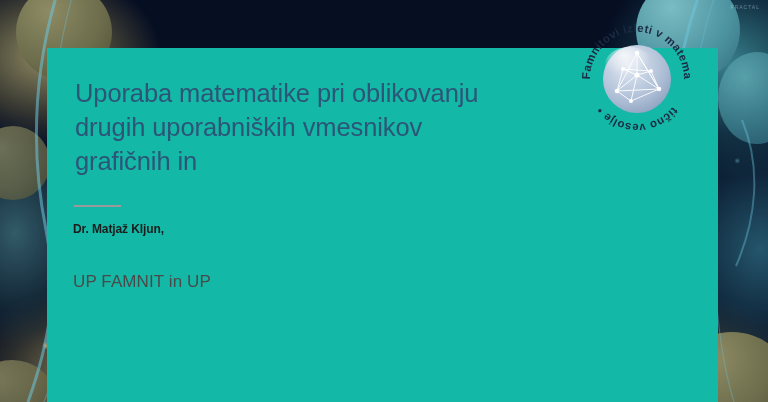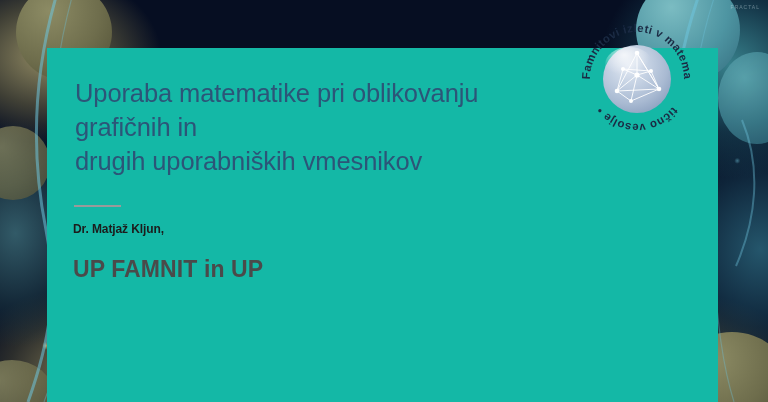--- a/index.html
+++ b/index.html
@@ -93,24 +93,24 @@
     left:26px; top:174px;
     color:#1c1c1c;
     font-size:12px;
     font-weight:700;
     letter-spacing:-0.1px;
     white-space:nowrap;
   }
 
   .affiliation {
     position:absolute;
-    left:26px; top:208px;
+    left:26px; top:224px;
     color:#4a4a4a;
-    font-size:23px;
-    font-weight:700;
+    font-size:17px;
+    font-weight:400;
     letter-spacing:0.1px;
     white-space:nowrap;
   }
 
   
   .badge {
     position:absolute;
     left:571px; top:13px;
     width:132px; height:132px;
   }
@@ -163,22 +163,22 @@
     </svg>
   </div>
 
   <div class="watermark">fractal</div>
 
   <div class="card">
     <div class="card-inner">
 
       <div class="title">
         <span class="title-line">Uporaba matematike pri oblikovanju</span>
+        <span class="title-line">drugih uporabniških vmesnikov</span>
         <span class="title-line">grafičnih in</span>
-        <span class="title-line">drugih uporabniških vmesnikov</span>
       </div>
 
       <div class="rule"></div>
 
       <div class="author">Dr. Matjaž Kljun,</div>
 
       <div class="affiliation">UP FAMNIT in UP</div>
 
     </div>
   </div>

